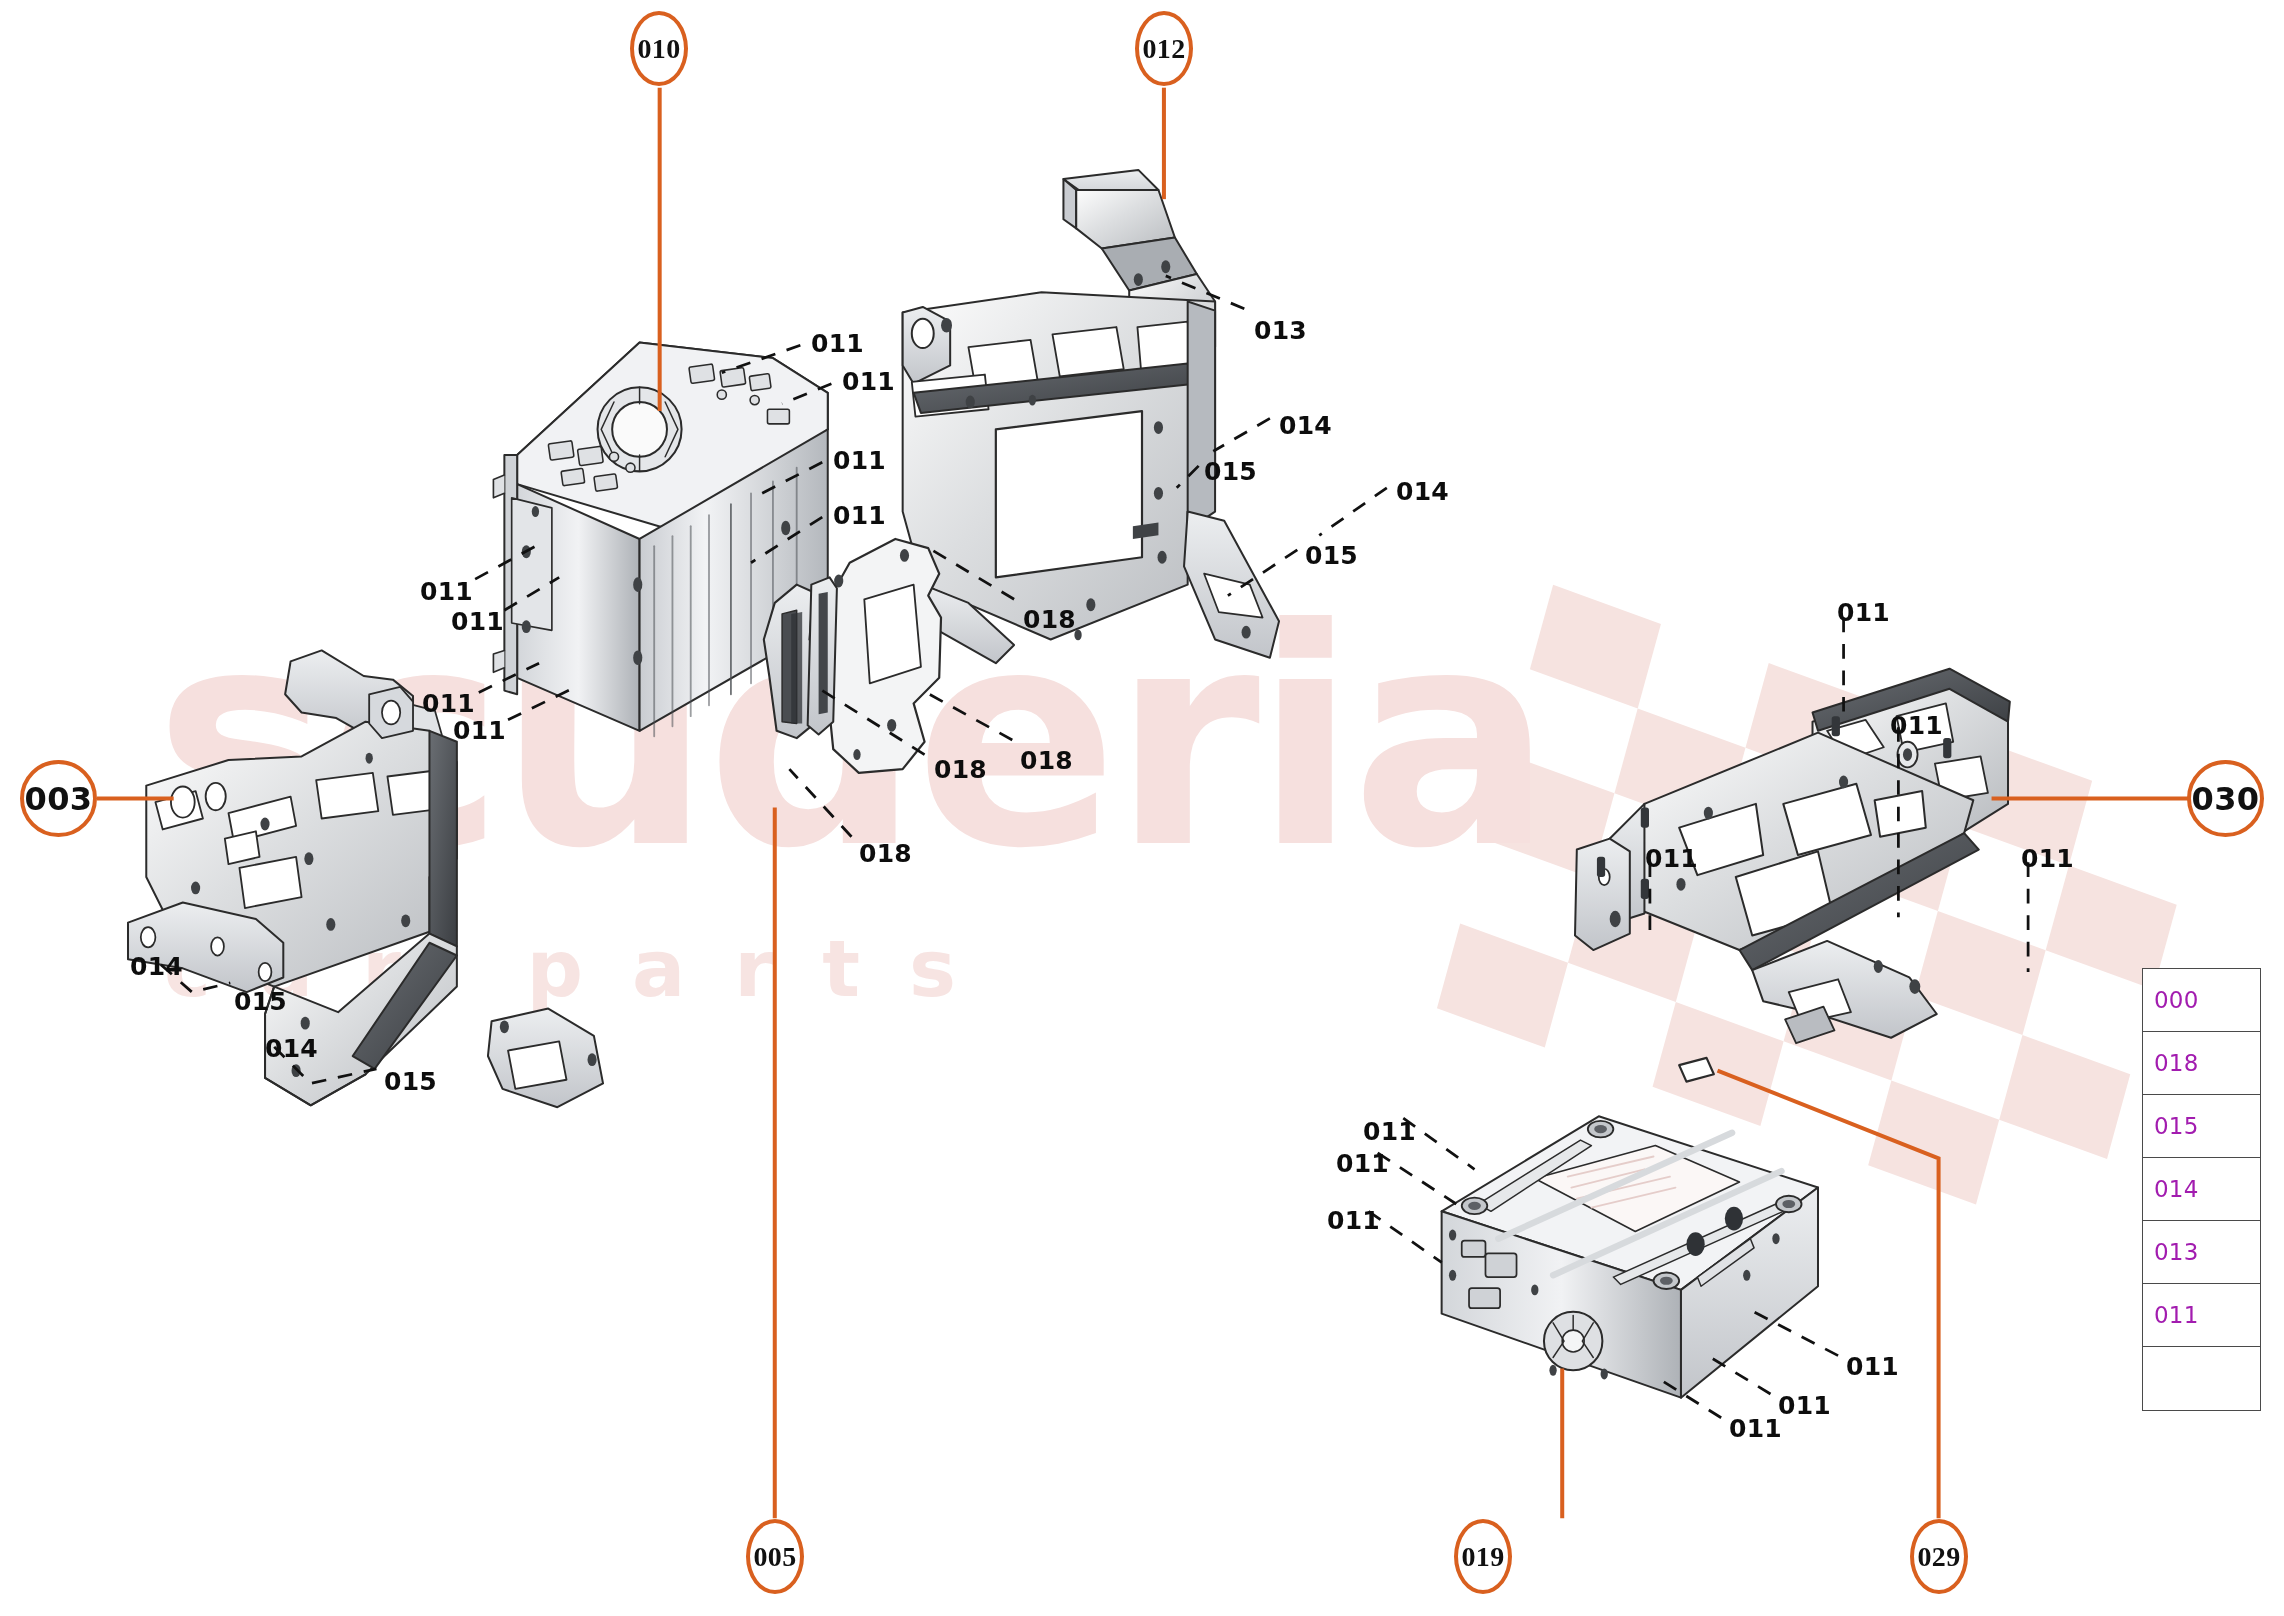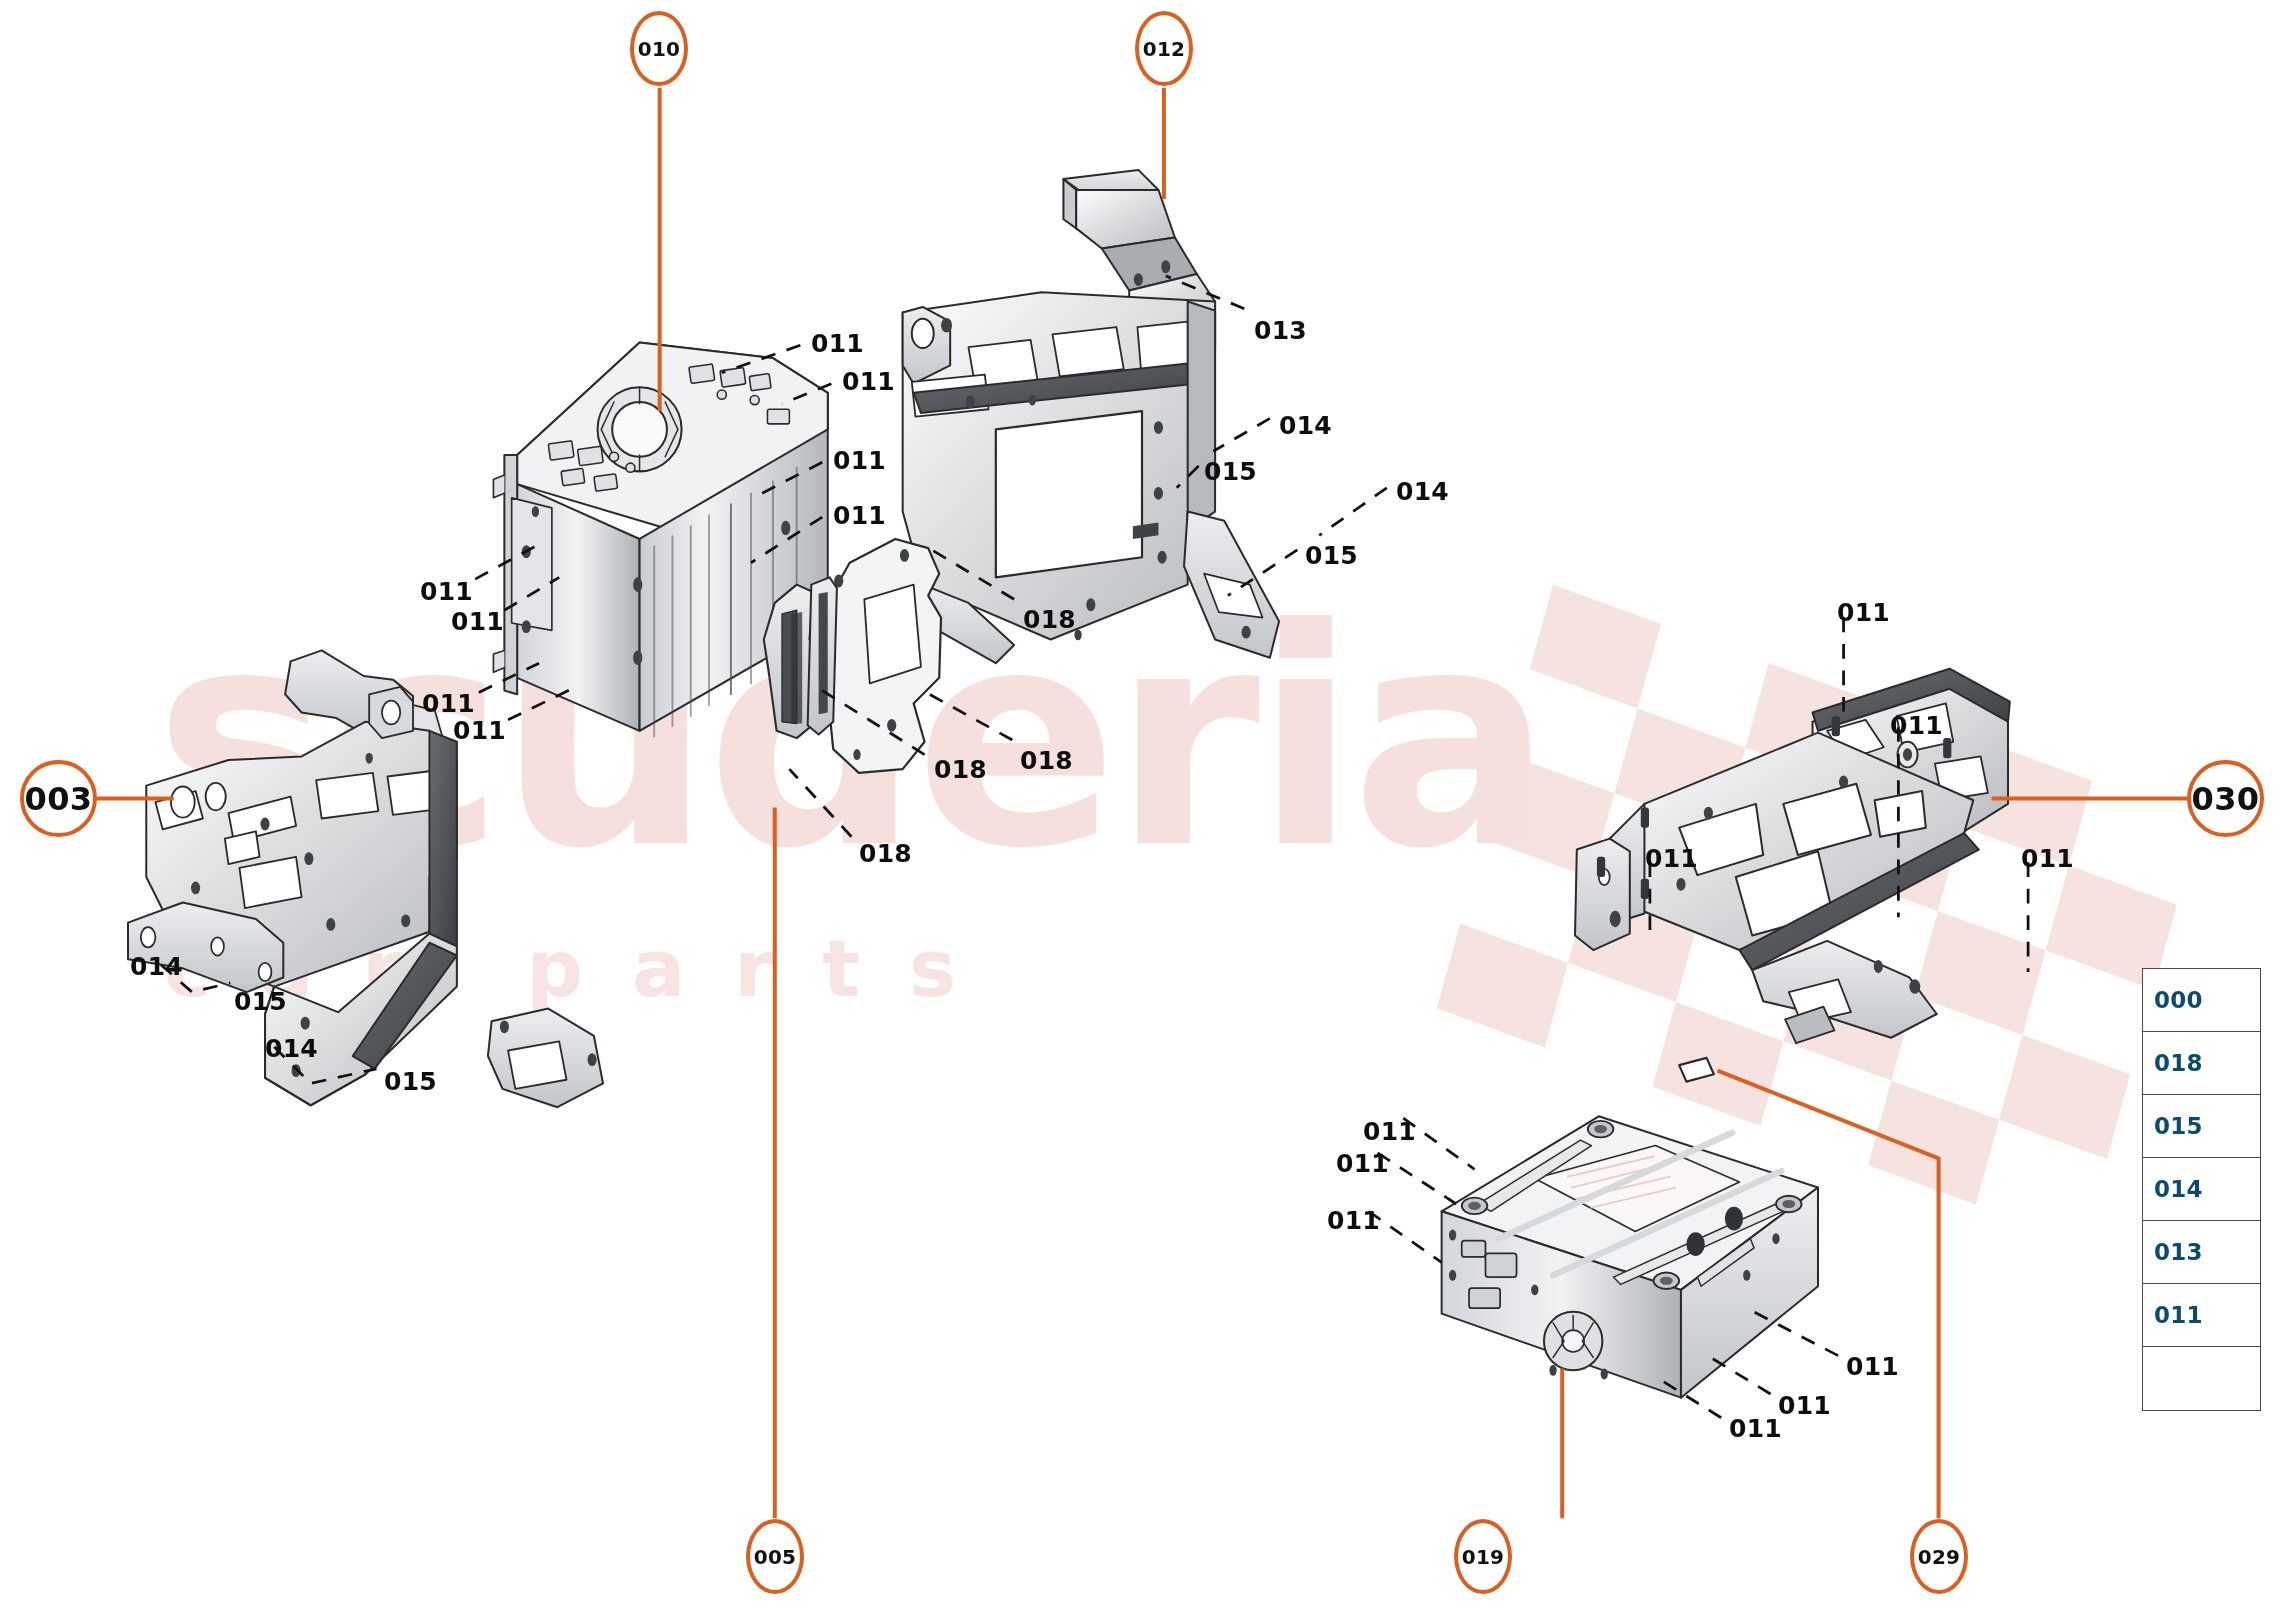--- a/index.html
+++ b/index.html
@@ -30,21 +30,21 @@
   .bubble{
     position:absolute;
     border:4.6px solid #d9601f;
     background:#ffffff;
     color:#111111;
     font-weight:700;
     display:flex;align-items:center;justify-content:center;
     letter-spacing:0.01em;
     box-sizing:border-box;
   }
-  .bubble.ellipse{width:58px;height:75px;border-radius:50%/50%;font-size:20px;}
+  .bubble.ellipse{width:58px;height:75px;border-radius:50%/50%;font-size:28px;font-family:Liberation Serif, serif;}
   .bubble.circle{width:77px;height:77px;border-radius:50%;font-size:32px;}
 
   
   .tag{
     position:absolute;
     font-family:"DejaVu Sans","Liberation Sans",sans-serif;
     font-weight:700;
     font-size:25px;
     color:#0d0d0d;
     white-space:nowrap;
@@ -63,21 +63,21 @@
   }
   .legend-row{
     height:63px;
     border-bottom:1.8px solid #4a4a4a;
     display:flex;align-items:center;
     box-sizing:border-box;
     position:relative;
   }
   .legend-row:last-child{border-bottom:none;}
   .legend-code{
-    font-weight:700;font-size:23px;color:#0c4a6e;
+    font-weight:400;font-size:23px;color:#a21caf;
     padding-left:11px;width:57px;box-sizing:border-box;
     letter-spacing:0.01em;
   }
   .legend-art{
     flex:1;height:100%;position:relative;
   }
   .legend-art svg{position:absolute;left:0;top:0;width:100%;height:100%;}
 </style>
 </head>
 <body>

